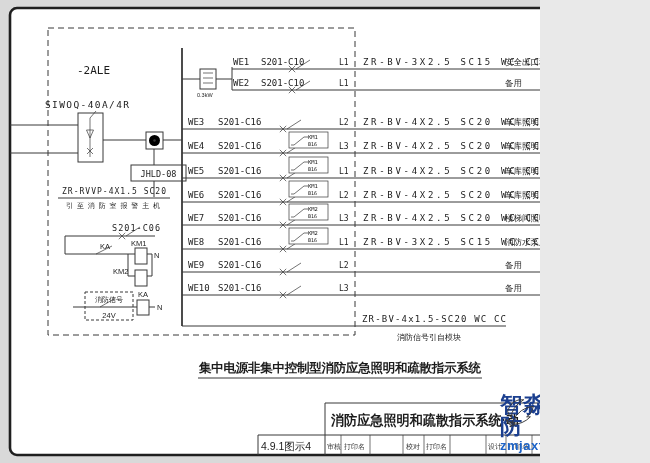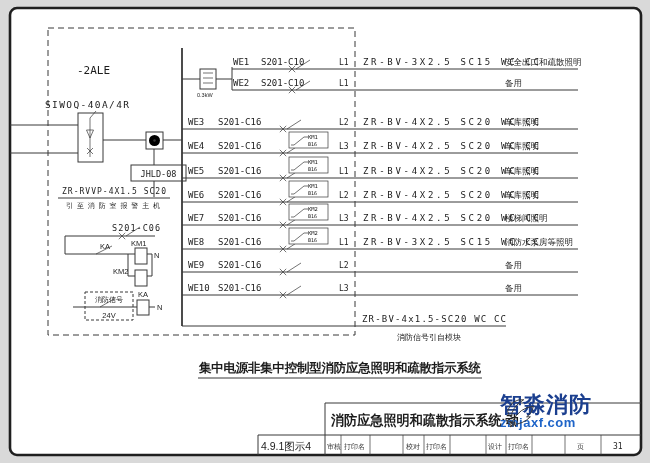--- a/index.html
+++ b/index.html
@@ -1,16 +1,16 @@
 <!DOCTYPE html>
 <html><head>
 <meta charset="utf-8">
 <style>
   html,body{margin:0;padding:0;background:#e9e9e9;}
-  .stage{position:relative;width:650px;height:463px;background:#d9d9d9;overflow:hidden;
+  .stage{position:relative;width:540px;height:463px;background:#d9d9d9;overflow:hidden;
          font-family:"Liberation Sans","DejaVu Sans",sans-serif;}
   svg{position:absolute;left:0;top:0;}
   svg line, svg path, svg rect.ln{stroke:#383838;stroke-width:1;fill:none;}
   .thin{stroke-width:0.7;}
   .bus{stroke-width:1.8;}
   .frame{stroke:#1f1f1f;stroke-width:2.6;fill:#ffffff;}
   .dash{stroke-dasharray:6 4;}
   .dash2{stroke-dasharray:3 2;stroke-width:0.9;}
   .boxfill{fill:#ffffff;stroke:#383838;}
   text{fill:#1c1c1c;}

